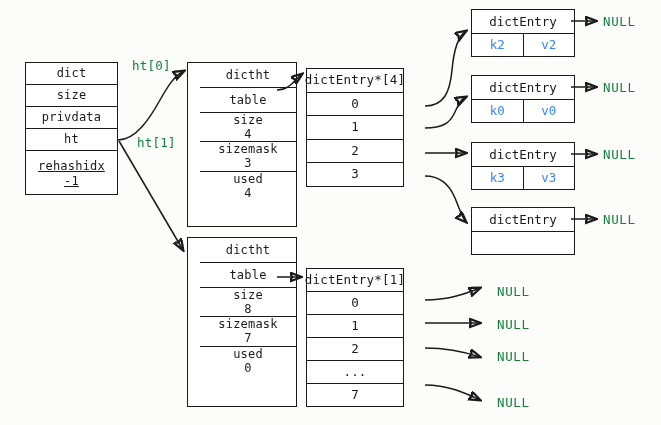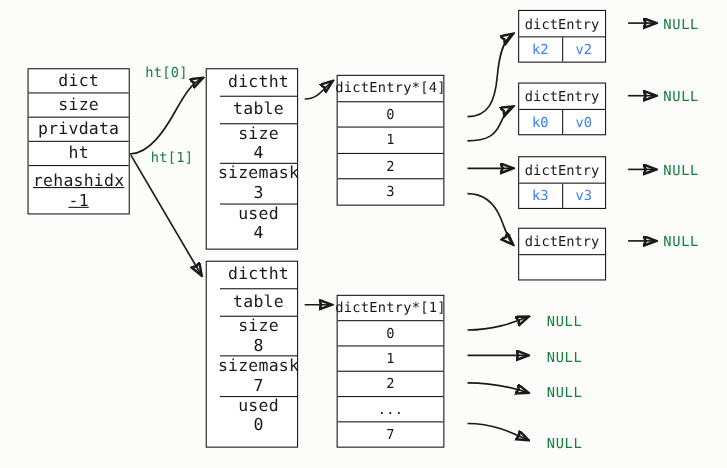--- a/index.html
+++ b/index.html
@@ -25,49 +25,49 @@
     flex-direction: column;
   }
   .cell {
     box-sizing: border-box;
     border-bottom: 1.6px solid #1a1a1a;
     display: flex;
     flex-direction: column;
     align-items: center;
     justify-content: center;
     color: #1a1a1a;
-    font-size: 15px;
+    font-size: 12px;
     line-height: 1.18;
     letter-spacing: 0.2px;
     white-space: nowrap;
   }
   .cell:last-child { border-bottom: none; }
   .cell .v { display: block; }
 
   
   #dict-box { left: 25px; top: 62px; width: 93px; height: 133px; }
   #dict-box .cell { flex: 0 0 22px; }
   #dict-box .cell.tall { flex: 0 0 45px; text-decoration: underline; }
 
   
-  .dictht-box { width: 84px; padding-left: 12px; }
+  .dictht-box { width: 110px; padding-left: 12px; }
   #dictht0-box { left: 187px; top: 62px; height: 165px; }
   #dictht1-box { left: 187px; top: 237px; height: 170px; }
   .dictht-box .cell { flex: 0 0 28px; }
   .dictht-box .cell.one { flex: 0 0 25px; }
 
   
   .tablebox { width: 98px; }
   #table0-box { left: 306px; top: 68px; height: 119px; }
   #table1-box { left: 306px; top: 268px; height: 139px; }
   .tablebox .cell { flex: 1 1 0; font-size: 12.5px; }
   .tablebox .cell.hdr { font-size: 12.5px; }
 
   
-  .entry-box { left: 471px; width: 80px; height: 48px; }
+  .entry-box { left: 471px; width: 104px; height: 48px; }
   .entry-top {
     box-sizing: border-box;
     height: 24px;
     border-bottom: 1.6px solid #1a1a1a;
     display: flex; align-items: center; justify-content: center;
     font-size: 12.5px; color: #1a1a1a; white-space: nowrap;
   }
   .entry-bottom {
     box-sizing: border-box;
     height: 22.4px;

